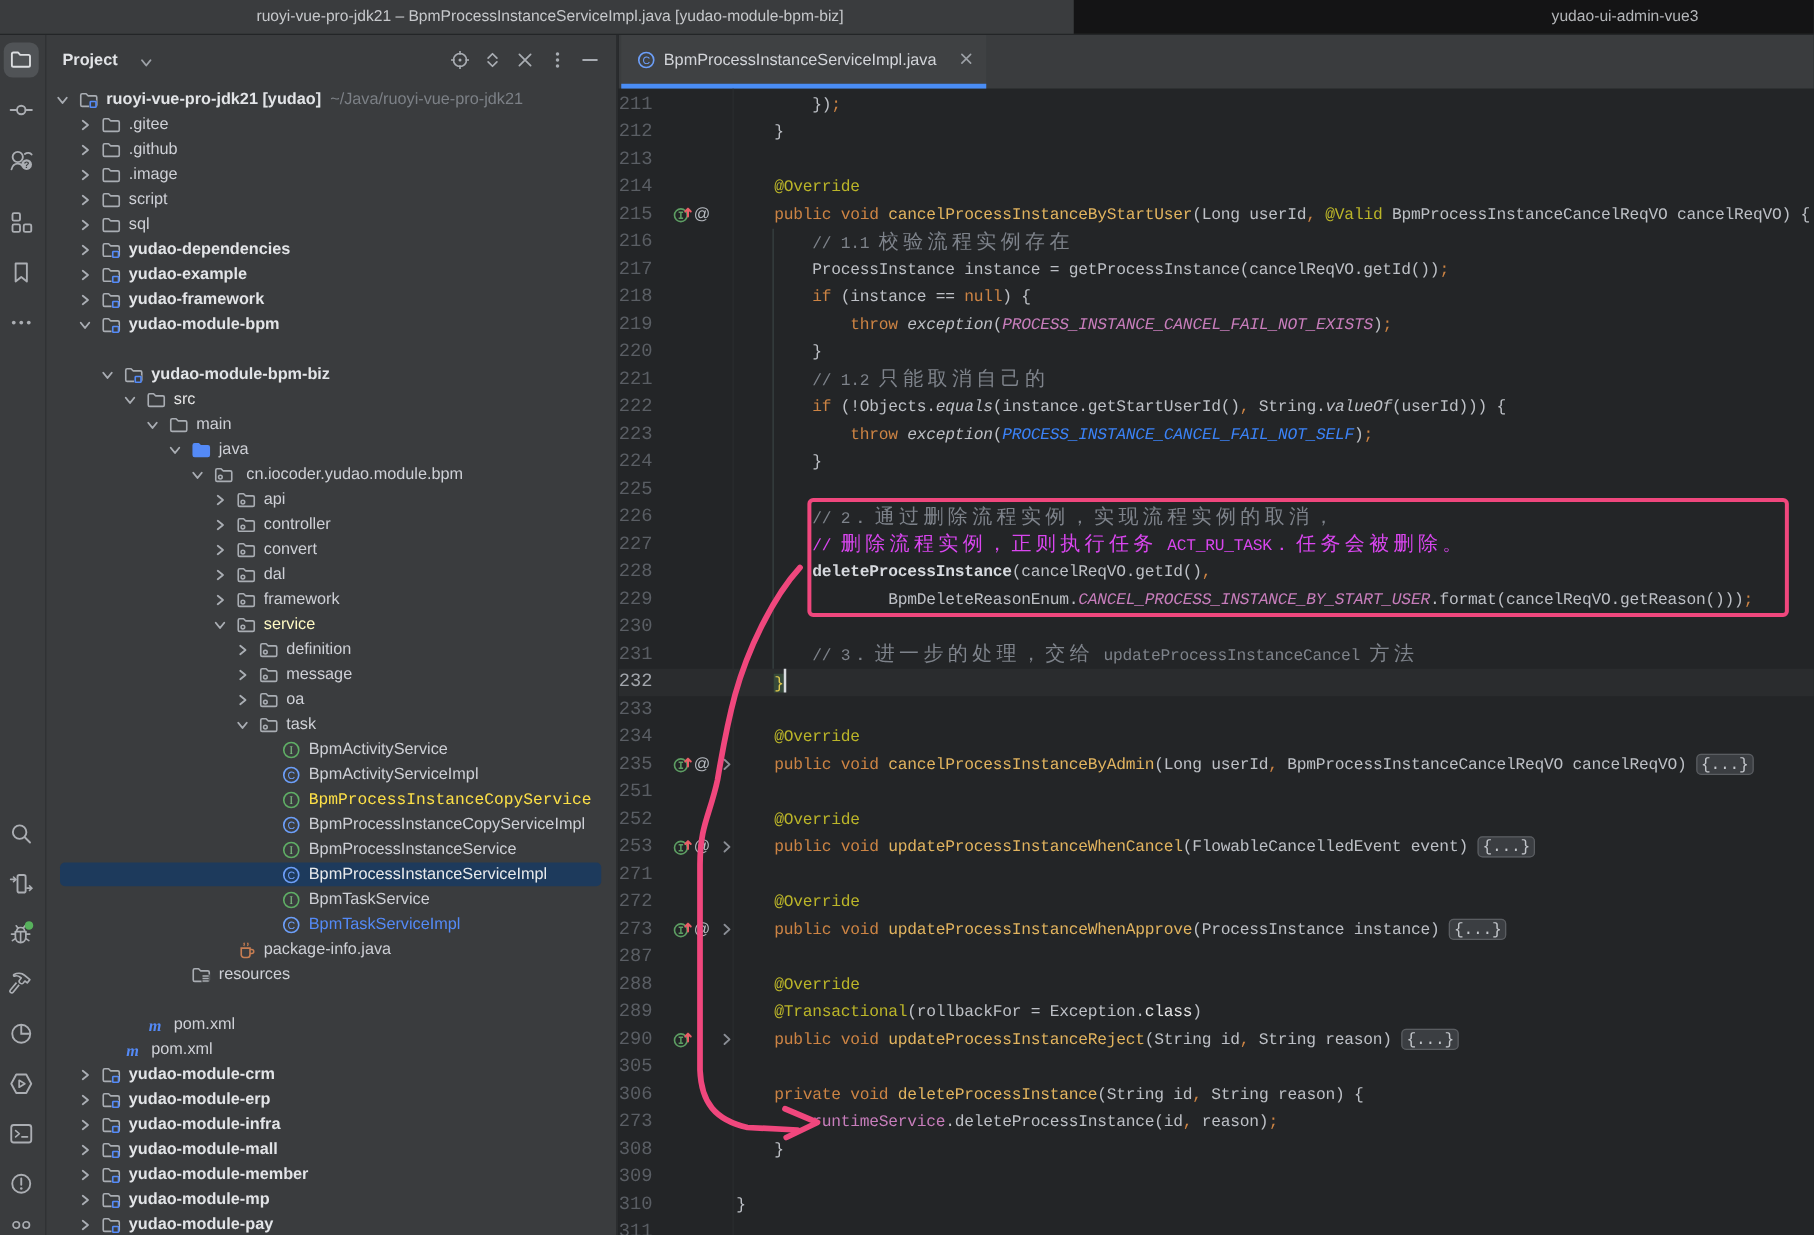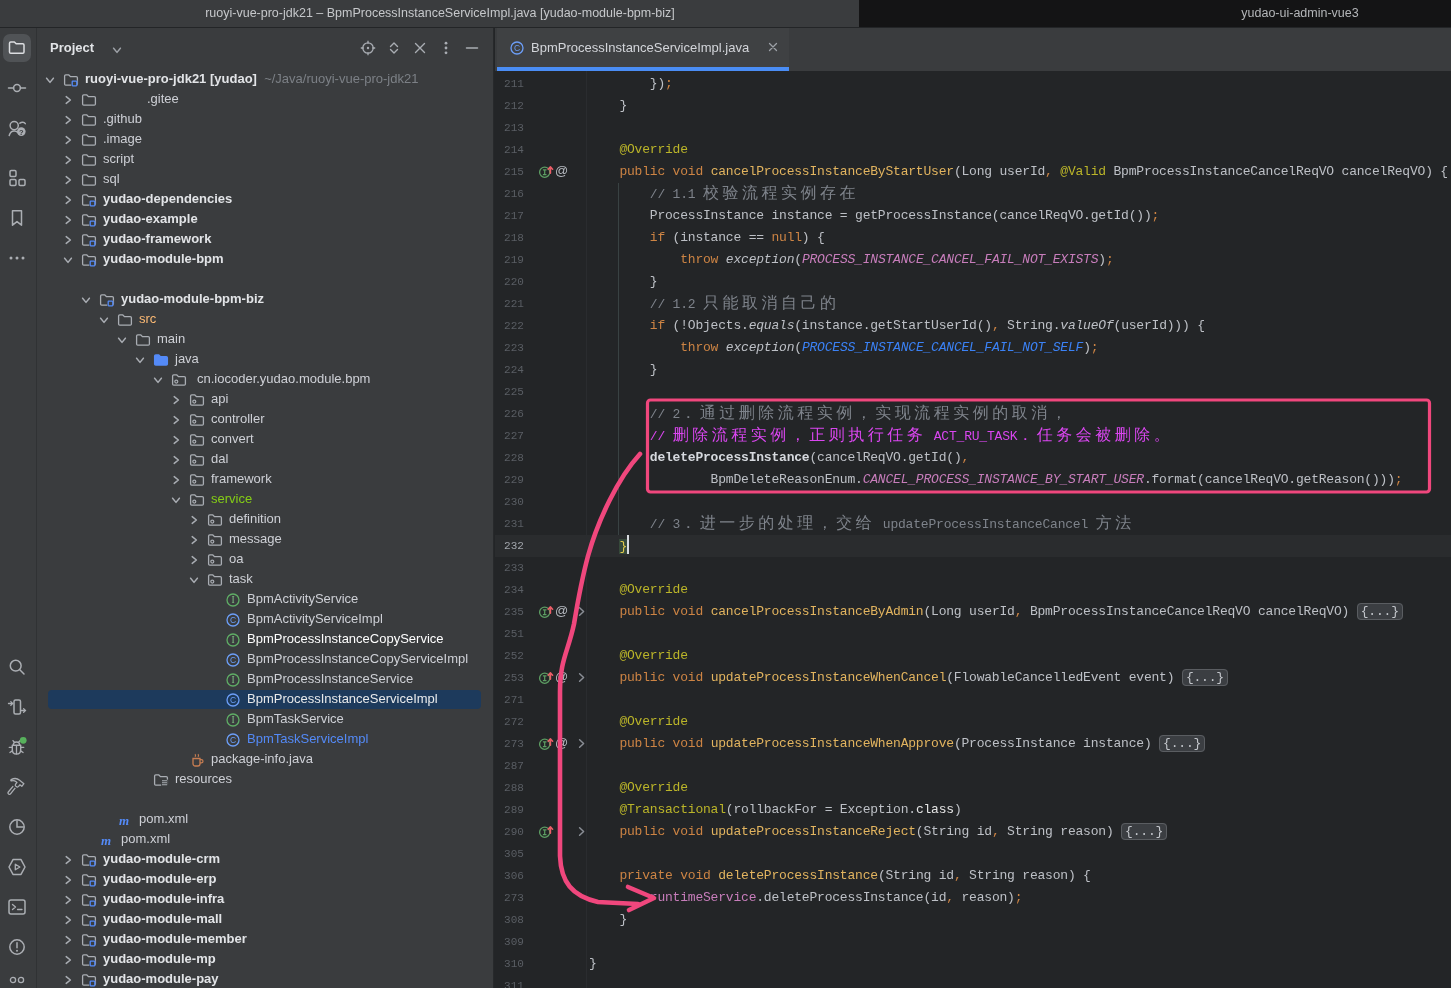--- a/index.html
+++ b/index.html
@@ -2,21 +2,21 @@
 <html><head><meta charset="utf-8"><style>
 *{margin:0;padding:0;box-sizing:border-box}
 html,body{width:1451px;height:988px;overflow:hidden;background:#232527;font-family:"Liberation Sans",sans-serif}
 #titlebar{position:absolute;left:0;top:0;width:1451px;height:28px;background:#3a3c3e;border-bottom:1px solid #232527}
 #titleR{position:absolute;left:859px;top:0;width:592px;height:27px;background:#141415}
 .ttxt{position:absolute;top:0;height:27px;line-height:27px;font-size:12.5px;color:#c6c8cb;white-space:nowrap}
 #strip{position:absolute;left:0;top:28px;width:37px;height:960px;background:#3a3c3e;border-right:1px solid #303234}
 #tree{position:absolute;left:37px;top:28px;width:457px;height:960px;background:#3a3c3e;border-right:1px solid #27292b;font-size:13px}
 #tabbar{position:absolute;left:495px;top:28px;width:956px;height:43px;background:#3a3c3e}
 #editor{position:absolute;left:495px;top:71px;width:956px;height:917px;background:#232527;font-family:"Liberation Mono",monospace;font-size:13px}
-.num{position:absolute;left:0;width:38px;height:22px;line-height:22px;text-align:center;color:#5a5e64;font-size:11px}
+.num{position:absolute;left:0;width:38px;height:22px;line-height:22px;text-align:left;color:#5a5e64;font-size:15px}
 .curn{color:#a2a6ac}
 .cl{position:absolute;left:94px;height:22px;line-height:22px;white-space:pre;color:#bdc0c6;letter-spacing:-0.2px}
 .it{font-style:italic}
 .bd{font-weight:bold;color:#d6d9de}
 .j{font-size:16px;letter-spacing:3.5px}
 .fold{background:#3b3e42;border:1px solid #5a5d61;border-radius:4px;padding:0 3px;color:#c3c6cb}
 .brc{background:#36493a;color:#dfc94d}
 .cur{display:inline-block;width:2px;height:19px;background:#d8dbe0;vertical-align:-4px}
 </style></head><body>
 <div id="titlebar">
@@ -130,21 +130,21 @@
         </svg></span>
       <span style="position:absolute;left:48px;top:0;line-height:20px;white-space:nowrap"><span style="color:#e2e4e7;font-weight:bold;">ruoyi-vue-pro-jdk21 [yudao]</span><span style="color:#7c8086">&nbsp;&nbsp;~/Java/ruoyi-vue-pro-jdk21</span></span>
     </div>
     <div style="position:absolute;top:61px;left:0;width:457px;height:20px">
       <span style="position:absolute;left:25px;top:5px"><svg width="12" height="12" viewBox="0 0 12 12" style="">
           <path d="M4.2 2.6 L8.4 6 L4.2 9.4" fill="none" stroke="#a9adb3" stroke-width="1.5" stroke-linecap="round" stroke-linejoin="round"></path>
         </svg></span>
       <span style="position:absolute;left:44px;top:3px"><svg width="16" height="16" viewBox="0 0 16 16" style="">
           <path d="M1.6 4.1c0-.65.5-1.15 1.15-1.15h3.1l1.6 1.7h5.8c.65 0 1.15.5 1.15 1.15v6.1c0 .65-.5 1.15-1.15 1.15H2.75c-.65 0-1.15-.5-1.15-1.15z" fill="none" stroke="#a9adb3" stroke-width="1.3" stroke-linejoin="round"></path>
         </svg></span>
-      <span style="position:absolute;left:66px;top:0;line-height:20px;white-space:nowrap"><span style="color:#ced0d6;margin-left:44px;">.gitee</span></span>
+      <span style="position:absolute;left:66px;top:0;line-height:20px;white-space:nowrap"><span style="color:#ced0d6;">.gitee</span></span>
     </div>
     <div style="position:absolute;top:81px;left:0;width:457px;height:20px">
       <span style="position:absolute;left:25px;top:5px"><svg width="12" height="12" viewBox="0 0 12 12" style="">
           <path d="M4.2 2.6 L8.4 6 L4.2 9.4" fill="none" stroke="#a9adb3" stroke-width="1.5" stroke-linecap="round" stroke-linejoin="round"></path>
         </svg></span>
       <span style="position:absolute;left:44px;top:3px"><svg width="16" height="16" viewBox="0 0 16 16" style="">
           <path d="M1.6 4.1c0-.65.5-1.15 1.15-1.15h3.1l1.6 1.7h5.8c.65 0 1.15.5 1.15 1.15v6.1c0 .65-.5 1.15-1.15 1.15H2.75c-.65 0-1.15-.5-1.15-1.15z" fill="none" stroke="#a9adb3" stroke-width="1.3" stroke-linejoin="round"></path>
         </svg></span>
       <span style="position:absolute;left:66px;top:0;line-height:20px;white-space:nowrap"><span style="color:#ced0d6;">.github</span></span>
     </div>
@@ -230,21 +230,21 @@
         </svg></span>
       <span style="position:absolute;left:84px;top:0;line-height:20px;white-space:nowrap"><span style="color:#e2e4e7;font-weight:bold;">yudao-module-bpm-biz</span></span>
     </div>
     <div style="position:absolute;top:281px;left:0;width:457px;height:20px">
       <span style="position:absolute;left:61px;top:5px"><svg width="12" height="12" viewBox="0 0 12 12" style="">
           <path d="M2.6 4.2 L6 8.4 L9.4 4.2" fill="none" stroke="#a9adb3" stroke-width="1.5" stroke-linecap="round" stroke-linejoin="round"></path>
         </svg></span>
       <span style="position:absolute;left:80px;top:3px"><svg width="16" height="16" viewBox="0 0 16 16" style="">
           <path d="M1.6 4.1c0-.65.5-1.15 1.15-1.15h3.1l1.6 1.7h5.8c.65 0 1.15.5 1.15 1.15v6.1c0 .65-.5 1.15-1.15 1.15H2.75c-.65 0-1.15-.5-1.15-1.15z" fill="none" stroke="#a9adb3" stroke-width="1.3" stroke-linejoin="round"></path>
         </svg></span>
-      <span style="position:absolute;left:102px;top:0;line-height:20px;white-space:nowrap"><span style="color:#fdba74;">src</span></span>
+      <span style="position:absolute;left:102px;top:0;line-height:20px;white-space:nowrap"><span style="color:#e5e5e5;">src</span></span>
     </div>
     <div style="position:absolute;top:301px;left:0;width:457px;height:20px">
       <span style="position:absolute;left:79px;top:5px"><svg width="12" height="12" viewBox="0 0 12 12" style="">
           <path d="M2.6 4.2 L6 8.4 L9.4 4.2" fill="none" stroke="#a9adb3" stroke-width="1.5" stroke-linecap="round" stroke-linejoin="round"></path>
         </svg></span>
       <span style="position:absolute;left:98px;top:3px"><svg width="16" height="16" viewBox="0 0 16 16" style="">
           <path d="M1.6 4.1c0-.65.5-1.15 1.15-1.15h3.1l1.6 1.7h5.8c.65 0 1.15.5 1.15 1.15v6.1c0 .65-.5 1.15-1.15 1.15H2.75c-.65 0-1.15-.5-1.15-1.15z" fill="none" stroke="#a9adb3" stroke-width="1.3" stroke-linejoin="round"></path>
         </svg></span>
       <span style="position:absolute;left:120px;top:0;line-height:20px;white-space:nowrap"><span style="color:#ced0d6;">main</span></span>
     </div>
@@ -318,21 +318,21 @@
       <span style="position:absolute;left:174px;top:0;line-height:20px;white-space:nowrap"><span style="color:#ced0d6;">framework</span></span>
     </div>
     <div style="position:absolute;top:461px;left:0;width:457px;height:20px">
       <span style="position:absolute;left:133px;top:5px"><svg width="12" height="12" viewBox="0 0 12 12" style="">
           <path d="M2.6 4.2 L6 8.4 L9.4 4.2" fill="none" stroke="#a9adb3" stroke-width="1.5" stroke-linecap="round" stroke-linejoin="round"></path>
         </svg></span>
       <span style="position:absolute;left:152px;top:3px"><svg width="16" height="16" viewBox="0 0 16 16" style="">
           <path d="M1.6 4.1c0-.65.5-1.15 1.15-1.15h3.1l1.6 1.7h5.8c.65 0 1.15.5 1.15 1.15v6.1c0 .65-.5 1.15-1.15 1.15H2.75c-.65 0-1.15-.5-1.15-1.15z" fill="none" stroke="#a9adb3" stroke-width="1.3" stroke-linejoin="round"></path>
           <circle cx="5.3" cy="9.6" r="1.5" fill="none" stroke="#a9adb3" stroke-width="1.2"></circle>
         </svg></span>
-      <span style="position:absolute;left:174px;top:0;line-height:20px;white-space:nowrap"><span style="color:#84cc16;">service</span></span>
+      <span style="position:absolute;left:174px;top:0;line-height:20px;white-space:nowrap"><span style="color:#fef9c3;">service</span></span>
     </div>
     <div style="position:absolute;top:501px;left:0;width:457px;height:20px">
       <span style="position:absolute;left:151px;top:5px"><svg width="12" height="12" viewBox="0 0 12 12" style="">
           <path d="M4.2 2.6 L8.4 6 L4.2 9.4" fill="none" stroke="#a9adb3" stroke-width="1.5" stroke-linecap="round" stroke-linejoin="round"></path>
         </svg></span>
       <span style="position:absolute;left:170px;top:3px"><svg width="16" height="16" viewBox="0 0 16 16" style="">
           <path d="M1.6 4.1c0-.65.5-1.15 1.15-1.15h3.1l1.6 1.7h5.8c.65 0 1.15.5 1.15 1.15v6.1c0 .65-.5 1.15-1.15 1.15H2.75c-.65 0-1.15-.5-1.15-1.15z" fill="none" stroke="#a9adb3" stroke-width="1.3" stroke-linejoin="round"></path>
           <circle cx="5.3" cy="9.6" r="1.5" fill="none" stroke="#a9adb3" stroke-width="1.2"></circle>
         </svg></span>
       <span style="position:absolute;left:192px;top:0;line-height:20px;white-space:nowrap"><span style="color:#ced0d6;">message</span></span>
@@ -379,21 +379,21 @@
           <circle cx="8" cy="8" r="6" fill="none" stroke="#6c9ef8" stroke-width="1.3"></circle>
           <text x="8" y="11.2" font-family="Liberation Sans" font-size="8.5" fill="#6c9ef8" text-anchor="middle">C</text>
         </svg></span>
       <span style="position:absolute;left:210px;top:0;line-height:20px;white-space:nowrap"><span style="color:#ced0d6;">BpmActivityServiceImpl</span></span>
     </div>
     <div style="position:absolute;top:601px;left:0;width:457px;height:20px">
       <span style="position:absolute;left:188px;top:3px"><svg width="16" height="16" viewBox="0 0 16 16" style="">
           <circle cx="8" cy="8" r="6" fill="none" stroke="#5fad65" stroke-width="1.3"></circle>
           <text x="8" y="11.4" font-family="Liberation Serif" font-size="9.5" fill="#7ec183" text-anchor="middle">I</text>
         </svg></span>
-      <span style="position:absolute;left:210px;top:0;line-height:20px;white-space:nowrap"><span style="color:#ffffff;">BpmProcessInstanceCopyService</span></span>
+      <span style="position:absolute;left:210px;top:0;line-height:20px;white-space:nowrap"><span style="color:#fde047;font-family:Liberation Mono, monospace;">BpmProcessInstanceCopyService</span></span>
     </div>
     <div style="position:absolute;top:621px;left:0;width:457px;height:20px">
       <span style="position:absolute;left:188px;top:3px"><svg width="16" height="16" viewBox="0 0 16 16" style="">
           <circle cx="8" cy="8" r="6" fill="none" stroke="#6c9ef8" stroke-width="1.3"></circle>
           <text x="8" y="11.2" font-family="Liberation Sans" font-size="8.5" fill="#6c9ef8" text-anchor="middle">C</text>
         </svg></span>
       <span style="position:absolute;left:210px;top:0;line-height:20px;white-space:nowrap"><span style="color:#ced0d6;">BpmProcessInstanceCopyServiceImpl</span></span>
     </div>
     <div style="position:absolute;top:641px;left:0;width:457px;height:20px">
       <span style="position:absolute;left:188px;top:3px"><svg width="16" height="16" viewBox="0 0 16 16" style="">

